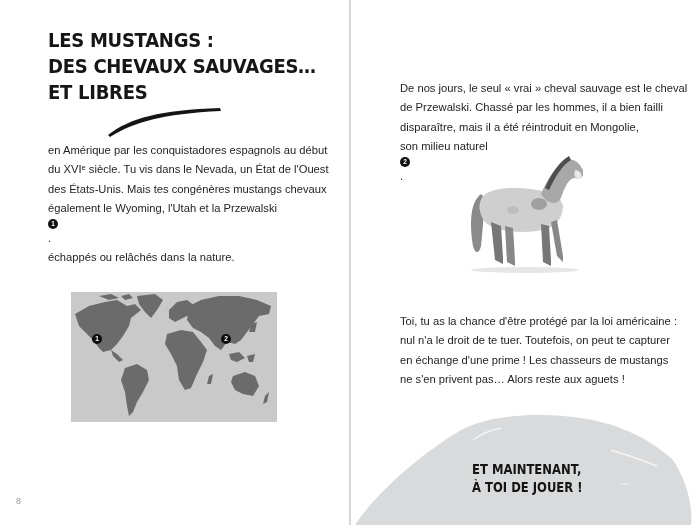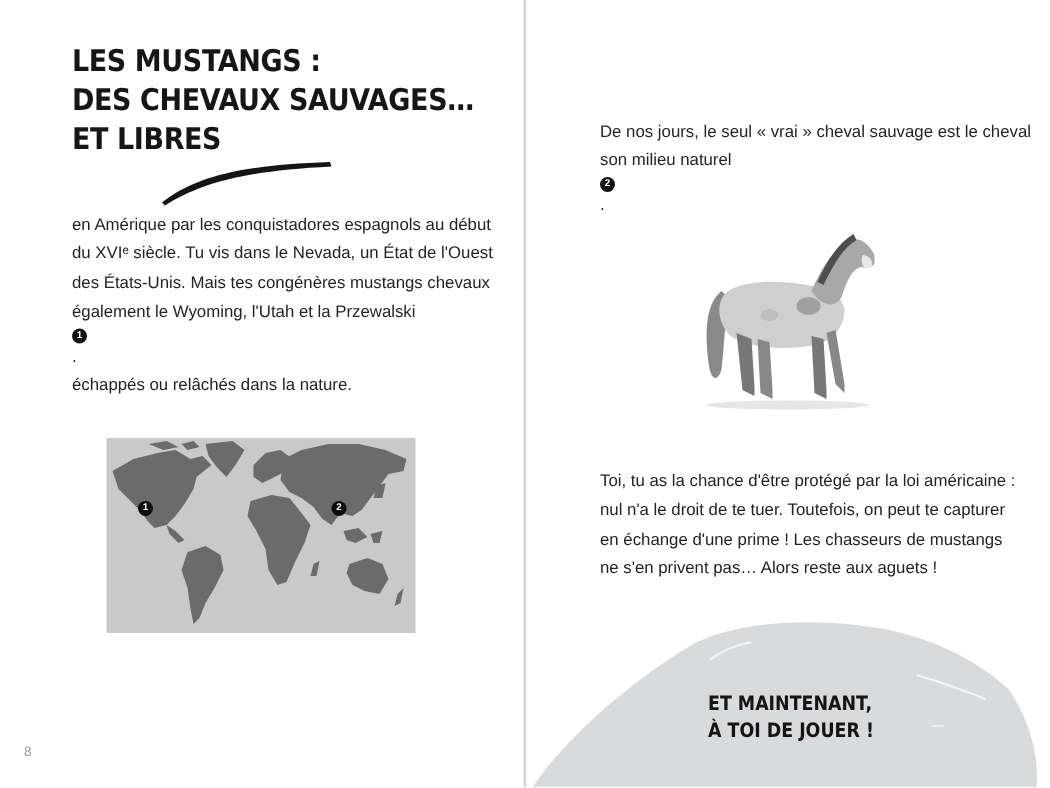--- a/index.html
+++ b/index.html
@@ -120,20 +120,22 @@
   </div>
 
   <div class="page-num">8</div>
 </div>
 
 <div class="gutter"></div>
 
 <div class="page page-right">
   <p class="body-text right-top">
     <span>De nos jours, le seul « vrai » cheval sauvage est le cheval</span>
+    <span>de Przewalski. Chassé par les hommes, il a bien failli</span>
+    <span>disparaître, mais il a été réintroduit en Mongolie,</span>
     <span><span style="display:inline">son milieu naturel</span> <span class="marker">2</span><span style="display:inline">.</span></span>
   </p>
 
   <svg class="horse" width="120" height="128" viewBox="0 0 120 128">
     <ellipse cx="62" cy="120" rx="54" ry="3" fill="#e6e6e6"></ellipse>
 
     <path d="M18 44 C 8 52, 6 70, 10 96 C 12 104, 16 104, 18 96 C 20 80, 20 62, 24 50 Z" fill="#8a8a8a"></path>
 
     <path d="M20 46 C 30 36, 60 36, 84 42 C 92 44, 98 48, 100 56 C 100 68, 92 78, 80 80 C 60 84, 36 82, 24 74 C 16 66, 14 54, 20 46 Z" fill="#cfcfcf"></path>
 

